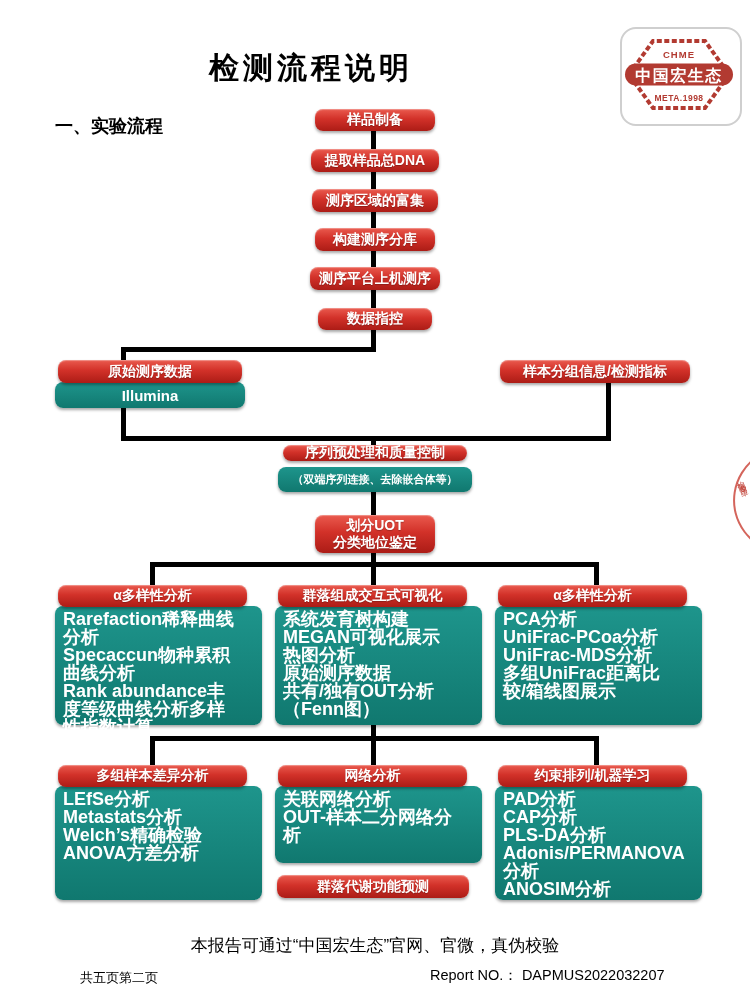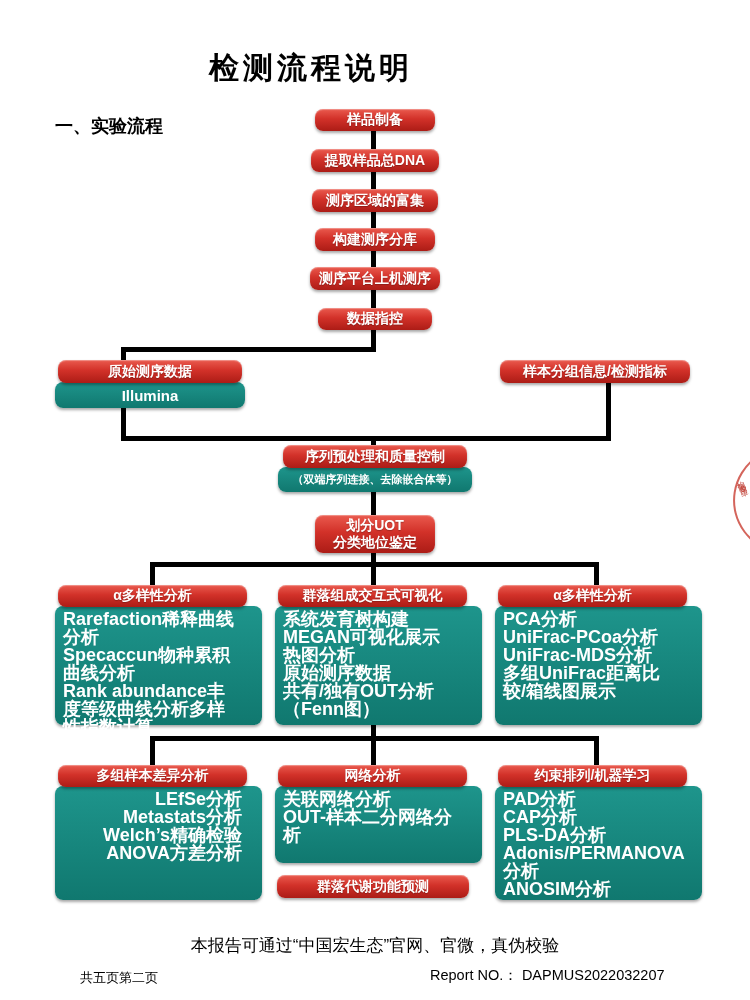--- a/index.html
+++ b/index.html
@@ -31,20 +31,29 @@
   .stamp span{position:absolute;left:3px;top:16px;writing-mode:vertical-rl;
               font-size:8px;color:rgba(192,62,52,.9);letter-spacing:2px;transform:rotate(-10deg);}
 </style>
 </head>
 <body>
 
 <div class="page">
 
   <h1 class="title">检测流程说明</h1>
 
+  <div class="logo">
+    <svg width="114" height="91" viewBox="0 0 114 91">
+      <polygon points="7,45.5 31,12 83,12 107,45.5 83,79 31,79" fill="none" stroke="#b23a31" stroke-width="4" stroke-dasharray="5 2.5"></polygon>
+      <text x="57" y="29" text-anchor="middle" font-size="9.5" font-weight="bold" fill="#b23a31" letter-spacing="1">CHME</text>
+      <rect x="3" y="34.5" width="108" height="22" rx="11" fill="#b23a31"></rect>
+      <text x="57" y="51.5" text-anchor="middle" font-size="16" font-weight="bold" fill="#ffffff" letter-spacing="1.5">中国宏生态</text>
+      <text x="57" y="72" text-anchor="middle" font-size="8.5" font-weight="bold" fill="#b23a31" letter-spacing="0.5">META.1998</text>
+    </svg>
+  </div>
 
   <div class="section">一、实验流程</div>
 
   <div class="line" style="left:371px;top:120px;width:5px;height:232px;"></div>
   <div class="line" style="left:121px;top:347px;width:255px;height:5px;"></div>
   <div class="line" style="left:121px;top:347px;width:5px;height:94px;"></div>
   <div class="line" style="left:606px;top:382px;width:5px;height:59px;"></div>
   <div class="line" style="left:121px;top:436px;width:490px;height:5px;"></div>
   <div class="line" style="left:371px;top:436px;width:5px;height:14px;"></div>
   <div class="line" style="left:371px;top:489px;width:5px;height:29px;"></div>
@@ -64,21 +73,21 @@
   <div class="rbox" style="left:312px;top:189px;width:126px;height:23px;">测序区域的富集</div>
   <div class="rbox" style="left:315px;top:228px;width:120px;height:23px;">构建测序分库</div>
   <div class="rbox" style="left:310px;top:267px;width:130px;height:23px;">测序平台上机测序</div>
   <div class="rbox" style="left:318px;top:308px;width:114px;height:22px;">数据指控</div>
 
   <div class="tbox tcenter" style="left:55px;top:382px;width:190px;height:26px;font-size:15px;">Illumina</div>
   <div class="rbox" style="left:58px;top:360px;width:184px;height:23px;">原始测序数据</div>
   <div class="rbox" style="left:500px;top:360px;width:190px;height:23px;">样本分组信息/检测指标</div>
 
   <div class="tbox tcenter" style="left:278px;top:467px;width:194px;height:25px;font-size:11px;white-space:nowrap;">（双端序列连接、去除嵌合体等）</div>
-  <div class="rbox" style="left:283px;top:445px;width:184px;height:23px;">序列预处理和质量控制</div>
+  <div class="rbox" style="left:283px;top:445px;width:184px;height:16px;">序列预处理和质量控制</div>
 
   <div class="rbox otu" style="left:315px;top:515px;width:120px;height:38px;">
     <span>划分UOT</span>
     <span>分类地位鉴定</span>
   </div>
 
   <div class="tbox blist" style="left:55px;top:606px;width:179px;height:115px;">
     <div>Rarefaction稀释曲线分析</div>
     <div>Specaccun物种累积曲线分析</div>
     <div>Rank abundance丰度等级曲线分析多样性指数计算</div>
@@ -95,21 +104,21 @@
   <div class="rbox" style="left:278px;top:585px;width:189px;height:22px;">群落组成交互式可视化</div>
 
   <div class="tbox blist" style="left:495px;top:606px;width:179px;height:115px;">
     <div>PCA分析</div>
     <div>UniFrac-PCoa分析</div>
     <div>UniFrac-MDS分析</div>
     <div>多组UniFrac距离比较/箱线图展示</div>
   </div>
   <div class="rbox" style="left:498px;top:585px;width:189px;height:22px;">α多样性分析</div>
 
-  <div class="tbox blist" style="left:55px;top:786px;width:179px;height:110px;text-align:right;">
+  <div class="tbox blist" style="left:55px;top:786px;width:179px;height:110px;">
     <div>LEfSe分析</div>
     <div>Metastats分析</div>
     <div>Welch’s精确检验</div>
     <div>ANOVA方差分析</div>
   </div>
   <div class="rbox" style="left:58px;top:765px;width:189px;height:22px;">多组样本差异分析</div>
 
   <div class="tbox blist" style="left:275px;top:786px;width:179px;height:73px;">
     <div>关联网络分析</div>
     <div>OUT-样本二分网络分析</div>

